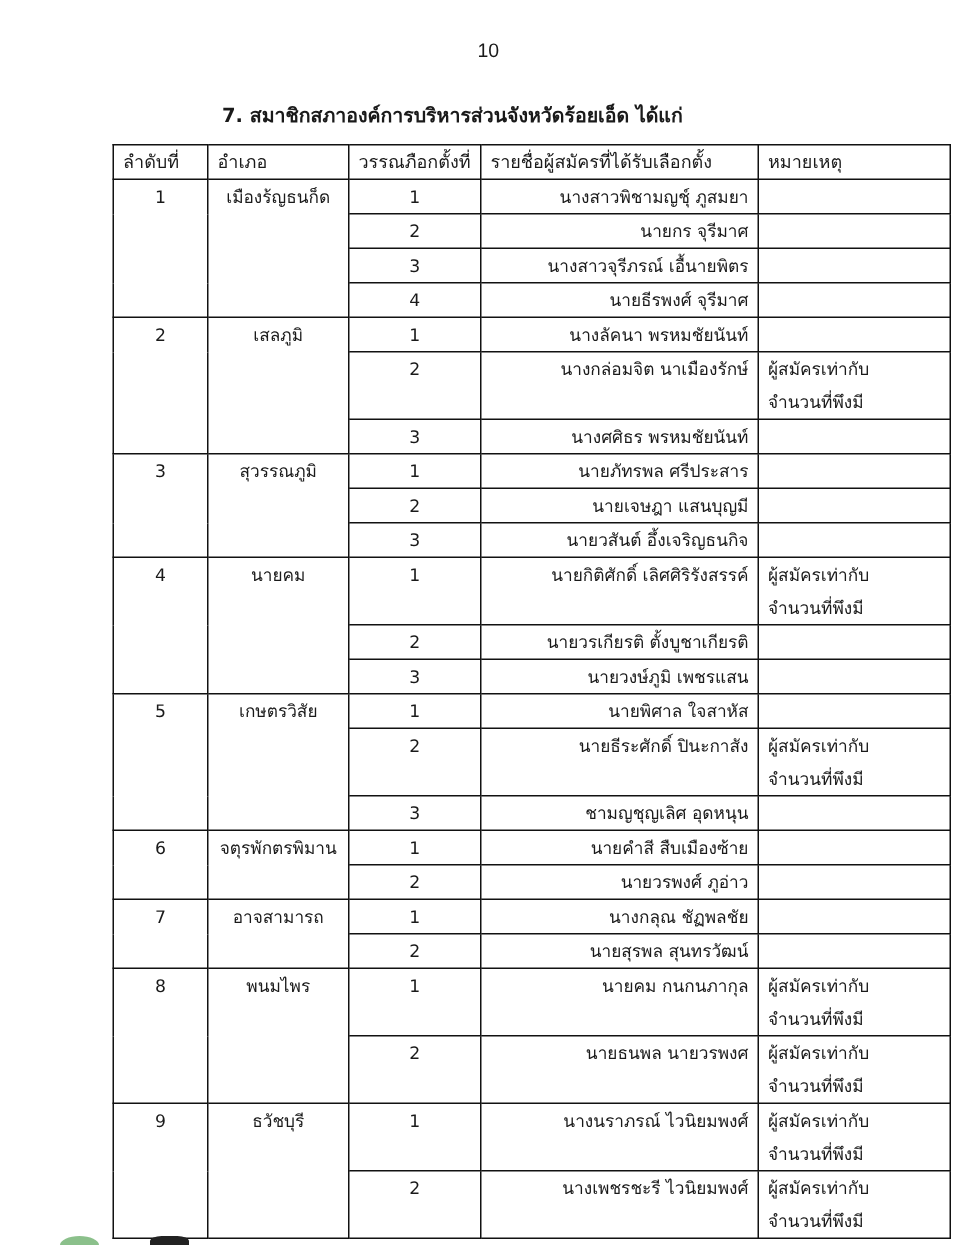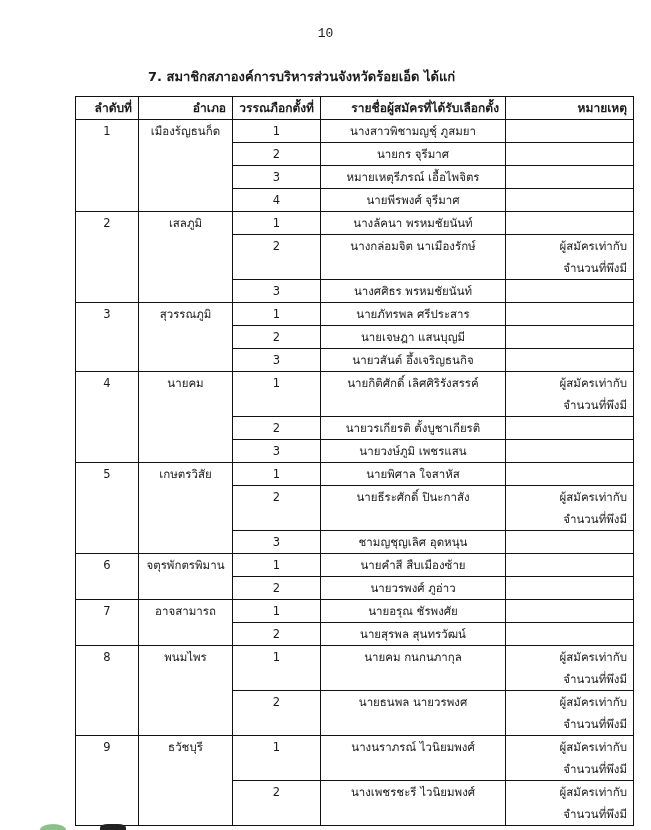--- a/index.html
+++ b/index.html
@@ -2,39 +2,39 @@
 <html><head>
   <meta charset="utf-8">
   <style>
     html, body { margin: 0; padding: 0; background: #ffffff; }
     body {
       width: 651px; height: 830px; position: relative; overflow: hidden;
       font-family: "DejaVu Sans", "Liberation Sans", sans-serif; color: #1a1a1a;
     }
     .page-number {
       position: absolute; top: 26px; left: 0; width: 651px; text-align: center;
-      font-family: Liberation Mono, monospace; font-size: 13px;
+      font-family: Liberation Sans, sans-serif; font-size: 13px;
     }
     .section-title {
       position: absolute; top: 66px; left: 148px;
       font-size: 13px; font-weight: bold;
     }
     table.results {
       position: absolute; top: 96px; left: 75px;
       border-collapse: collapse; table-layout: fixed; width: 558px;
       font-size: 11.5px;
     }
     table.results th, table.results td {
       border: 1.5px solid #111; padding: 0 6px; vertical-align: top;
       line-height: 22px;
     }
-    table.results th { font-weight: bold; text-align: right; height: 22px; font-size: 12px; white-space: nowrap; }
+    table.results th { font-weight: normal; text-align: left; height: 22px; font-size: 12px; white-space: nowrap; }
     td.c { text-align: center; }
-    td.l { text-align: center; }
-    td.remark { text-align: right; line-height: 22px; }
+    td.l { text-align: right; }
+    td.remark { text-align: left; line-height: 22px; }
     td.rowspan-cell { border-bottom: 1.5px solid #111; }
     .blob {
       position: absolute; top: 824px; width: 26px; height: 12px; border-radius: 50% 50% 0 0;
     }
   </style>
 </head>
 <body>
 
 <div class="page-number">10</div>
 <div class="section-title">7. สมาชิกสภาองค์การบริหารส่วนจังหวัดร้อยเอ็ด ได้แก่</div>
@@ -64,26 +64,26 @@
         <td class="l">นางสาวพิชามญชุ์ ภูสมยา</td>
         <td class="remark"></td>
       </tr>
       <tr>
         <td class="c">2</td>
         <td class="l">นายกร จุรีมาศ</td>
         <td class="remark"></td>
       </tr>
       <tr>
         <td class="c">3</td>
-        <td class="l">หมายเหตุรีภรณ์ เอื้อไพจิตร</td>
+        <td class="l">นางสาวจุรีภรณ์ เอื้นายพิตร</td>
         <td class="remark"></td>
       </tr>
       <tr>
         <td class="c">4</td>
-        <td class="l">นายพีรพงศ์ จุรีมาศ</td>
+        <td class="l">นายธีรพงศ์ จุรีมาศ</td>
         <td class="remark"></td>
       </tr>
       <tr>
         <td class="c rowspan-cell" rowspan="3">2</td>
         <td class="c rowspan-cell" rowspan="3">เสลภูมิ</td>
         <td class="c">1</td>
         <td class="l">นางลัคนา พรหมชัยนันท์</td>
         <td class="remark"></td>
       </tr>
       <tr>
@@ -165,21 +165,21 @@
       </tr>
       <tr>
         <td class="c">2</td>
         <td class="l">นายวรพงศ์ ภูอ่าว</td>
         <td class="remark"></td>
       </tr>
       <tr>
         <td class="c rowspan-cell" rowspan="2">7</td>
         <td class="c rowspan-cell" rowspan="2">อาจสามารถ</td>
         <td class="c">1</td>
-        <td class="l">นายอรุณ ชัรพงศัย</td>
+        <td class="l">นางกลุณ ชัฏพลชัย</td>
         <td class="remark"></td>
       </tr>
       <tr>
         <td class="c">2</td>
         <td class="l">นายสุรพล สุนทรวัฒน์</td>
         <td class="remark"></td>
       </tr>
       <tr>
         <td class="c rowspan-cell" rowspan="2">8</td>
         <td class="c rowspan-cell" rowspan="2">พนมไพร</td>

